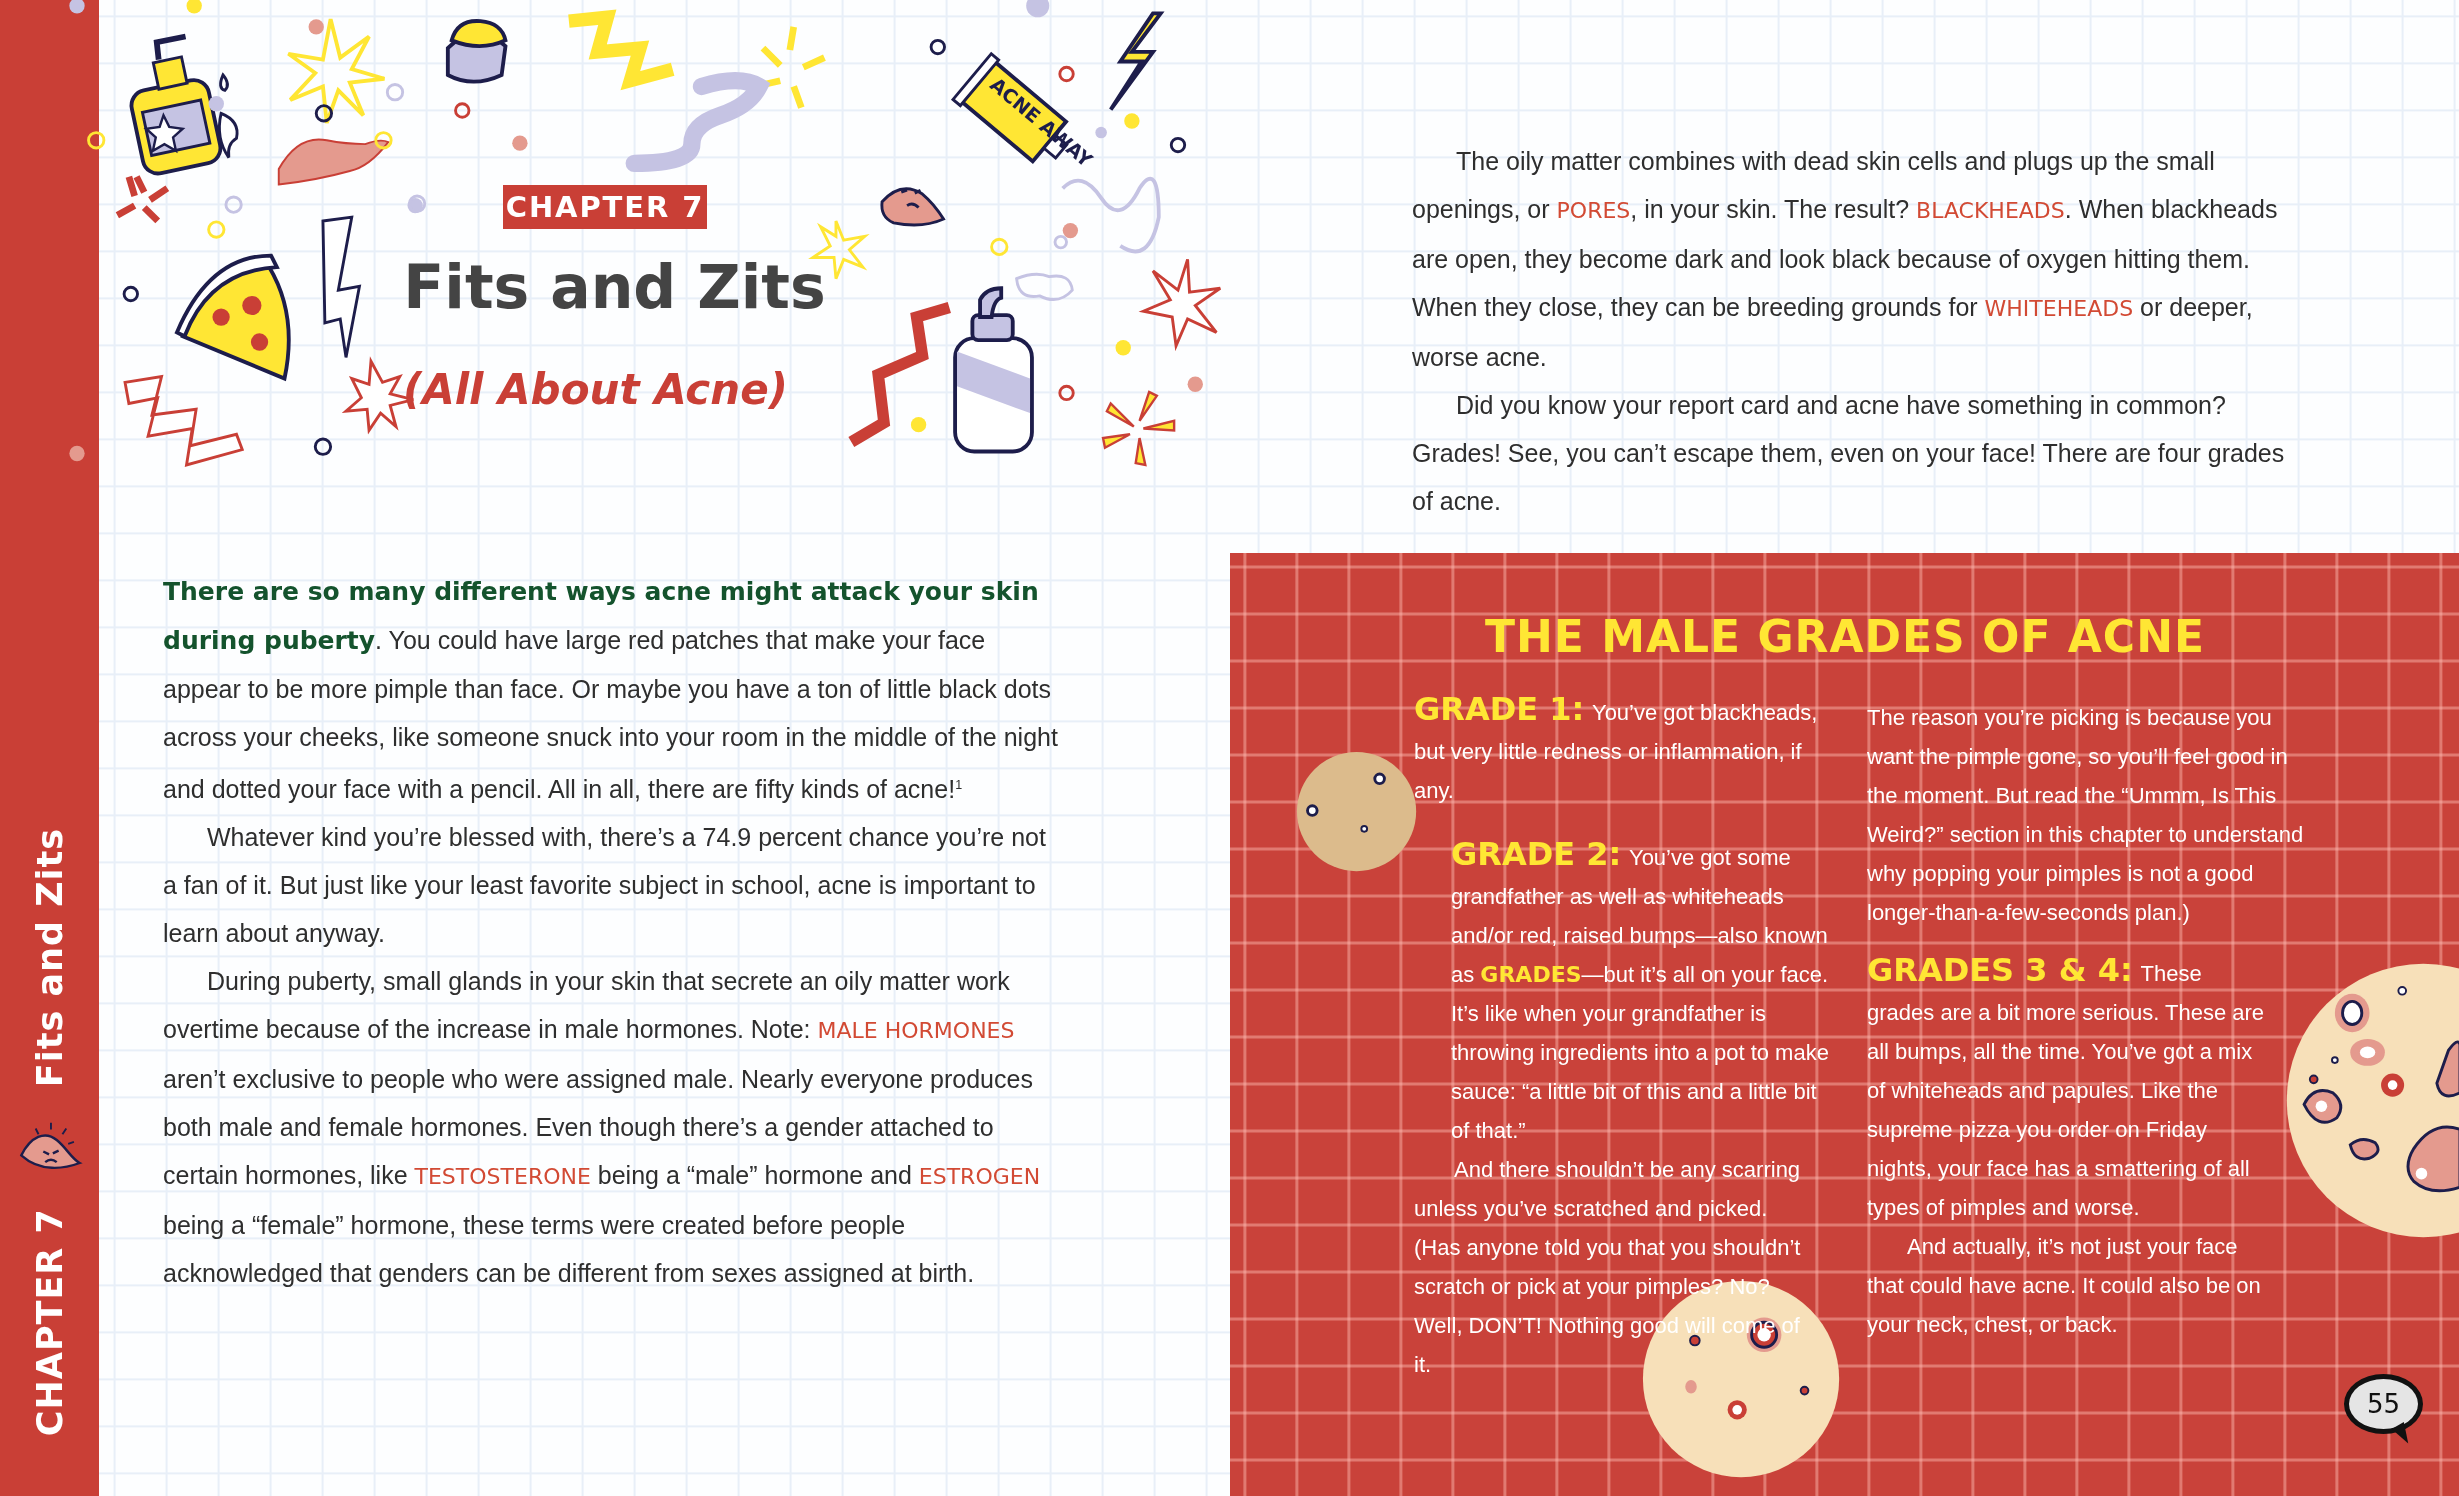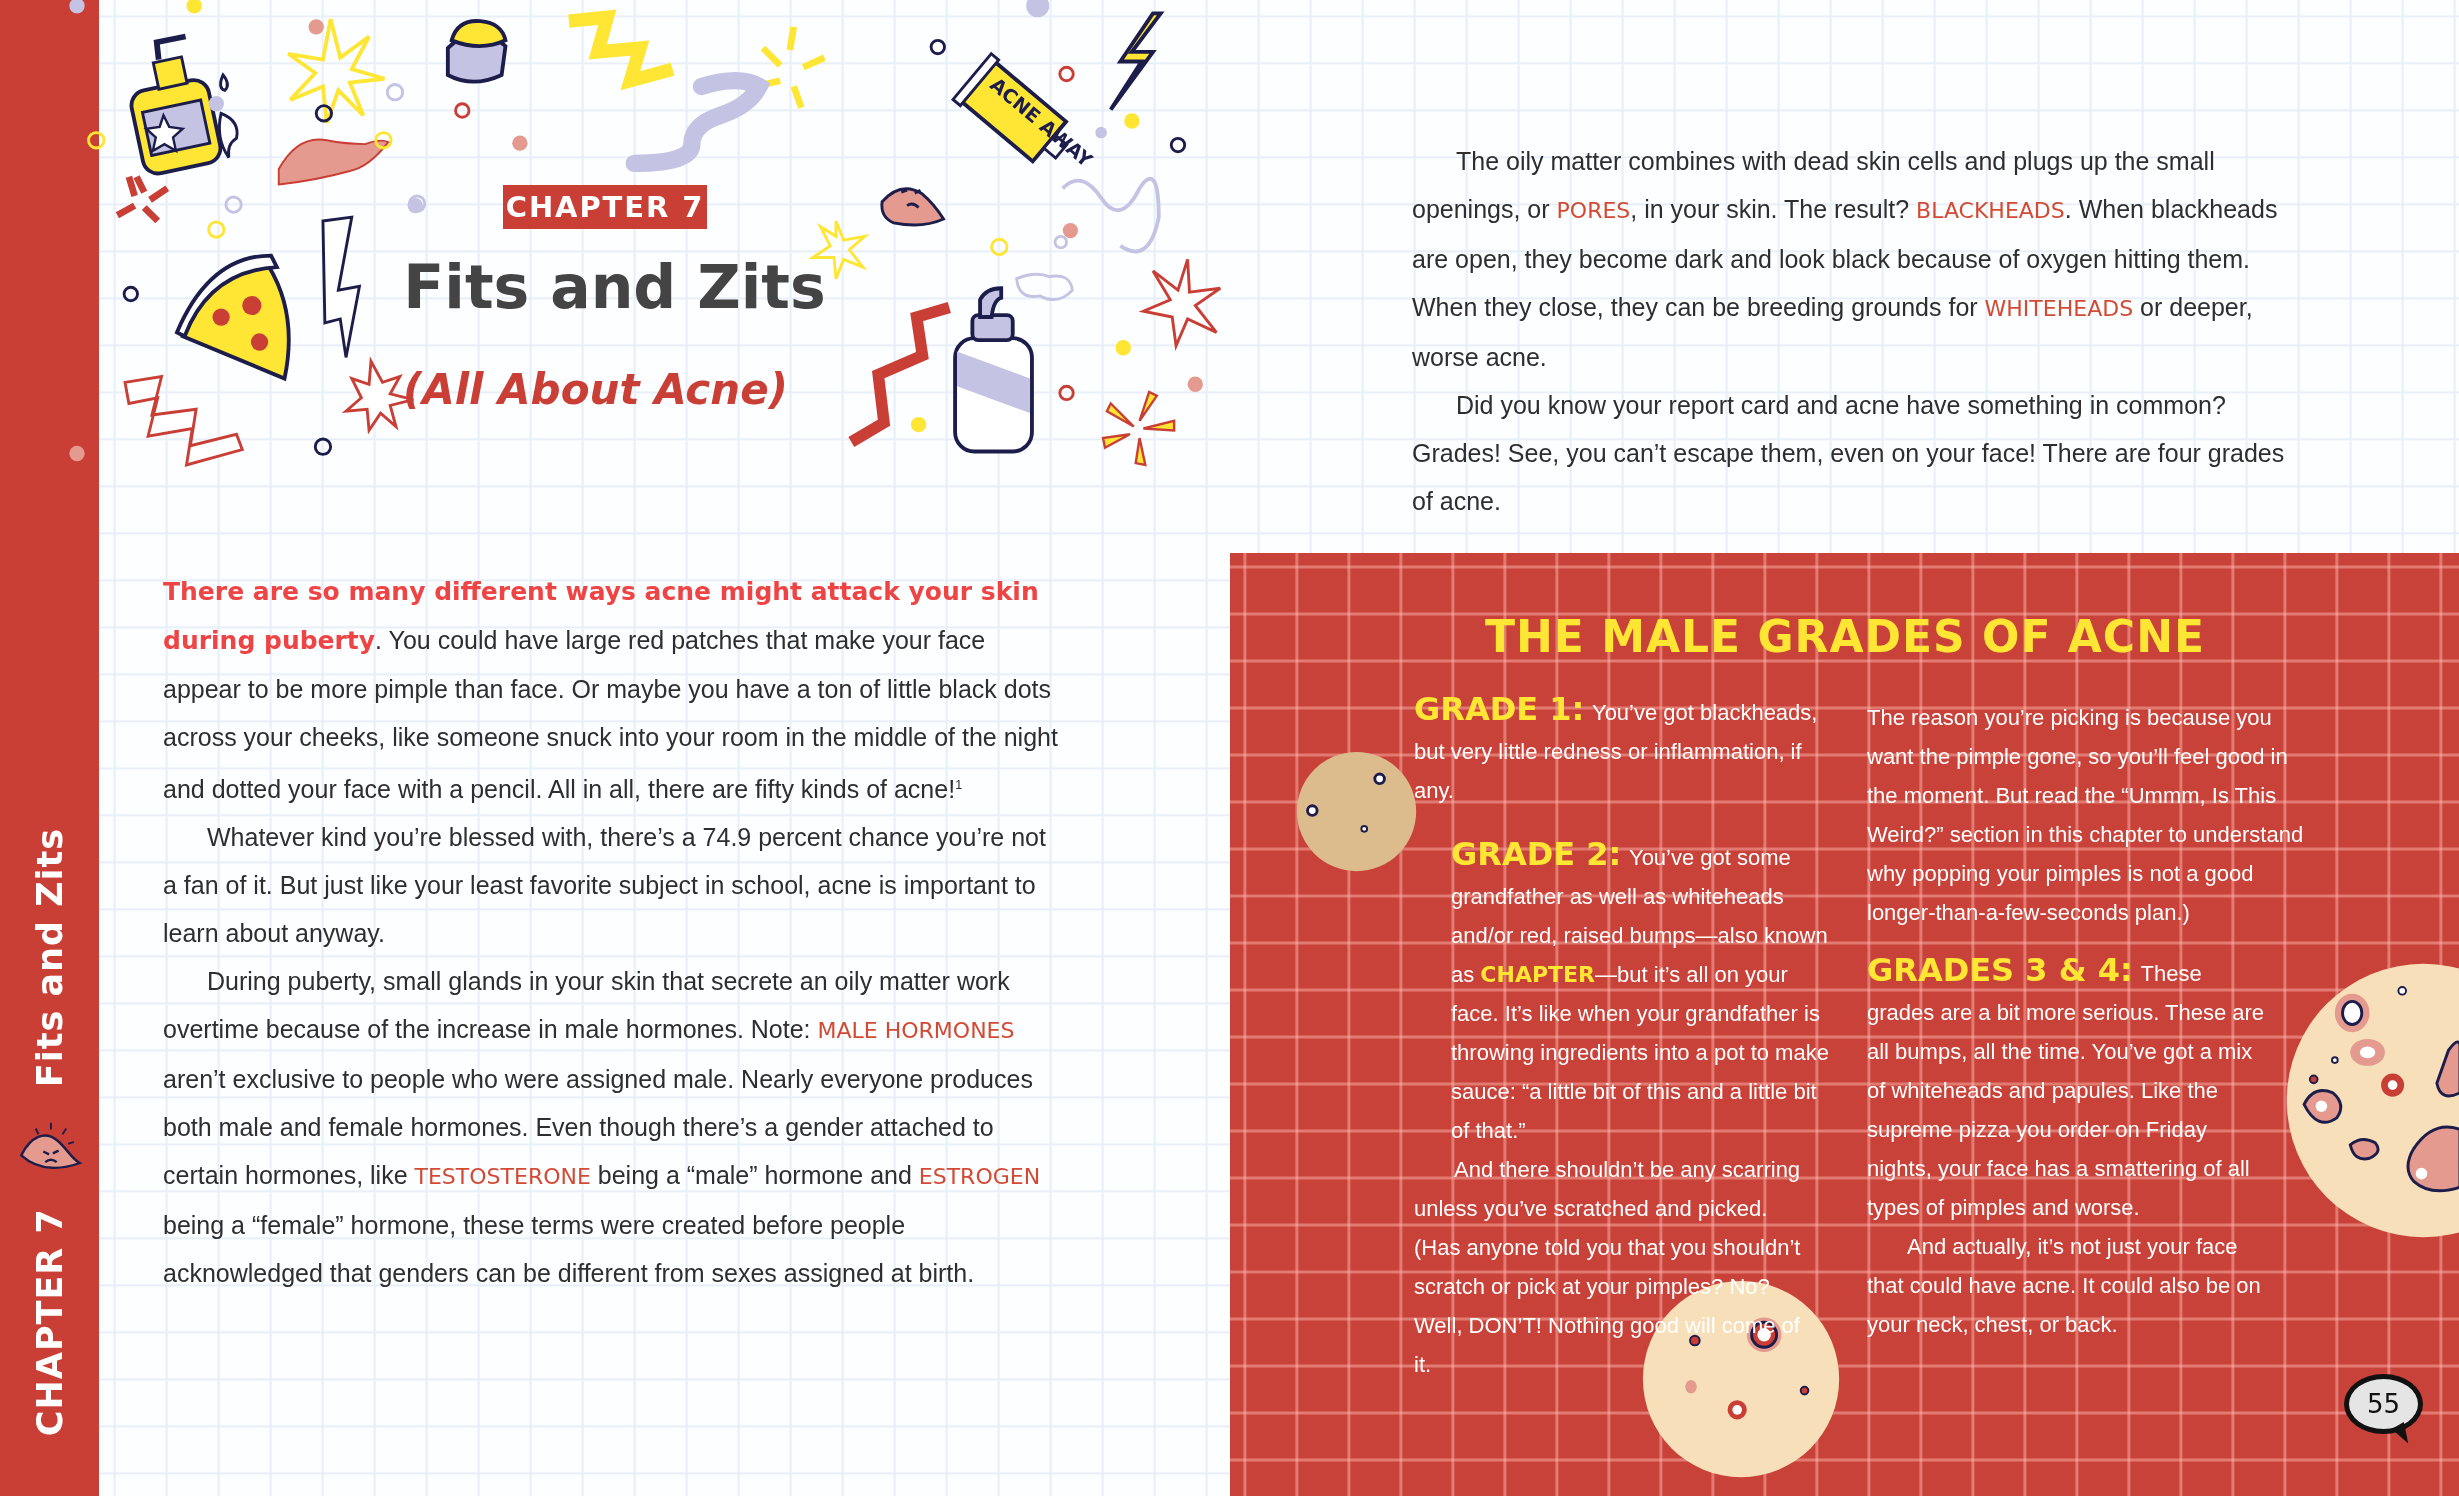--- a/index.html
+++ b/index.html
@@ -39,21 +39,21 @@
     position:absolute; left:403px; top:365px; width:423px; text-align:left;
     font-family:"DejaVu Sans", sans-serif; font-weight:bold; font-size:42px; color:#c93f36;font-style:italic;
   }
   .body-text {
     position:absolute; font-family:"Liberation Sans", sans-serif; font-size:25px;
     line-height:48px; color:#2e2e2e;
   }
   .body-text p { margin:0; }
   .body-text .indent { text-indent:44px; }
   .hl { color:#d24a34; font-weight:normal; text-transform:uppercase; font-family:"DejaVu Sans", sans-serif; font-size:22px;}
-  .lead { color:#ef4444; font-weight:bold; font-family:"DejaVu Sans", sans-serif; font-size:25px; }
+  .lead { color:#14532d; font-weight:bold; font-family:"DejaVu Sans", sans-serif; font-size:25px; }
   #left-col { left:163px; top:567px; width:903px; }
   #right-col { left:1412px; top:137px; width:884px; }
 
   .red-panel {
     position:absolute; left:1230px; top:553px; width:1230px; height:943px;
     background:#c9423a;
     background-image:
       linear-gradient(to right, rgba(255,190,180,0.45) 2.9px, transparent 2.9px),
       linear-gradient(to bottom, rgba(255,190,180,0.45) 2.9px, transparent 2.9px);
     background-size:52px 47px;
@@ -283,21 +283,21 @@
     <path d="M140 196 q20 -30 48 -20 v60 q-30 10 -48 -6 q-12 -14 0 -34z" fill="#e49a8e" stroke="#1d1d4b" stroke-width="3"></path>
     <path d="M176 94 q10 -14 12 -6 v50 q-20 10 -24 -10z" fill="#e49a8e" stroke="#1d1d4b" stroke-width="3"></path>
     <circle cx="148" cy="222" r="6" fill="#fff"></circle>
     <circle cx="36" cy="124" r="4" fill="#c93f36" stroke="#1d1d4b" stroke-width="2"></circle>
     <circle cx="128" cy="32" r="4" fill="#fff" stroke="#1d1d4b" stroke-width="2"></circle>
     <circle cx="58" cy="104" r="3" fill="#fff" stroke="#1d1d4b" stroke-width="2"></circle>
   </svg>
 
   <div class="panel-col" id="panel-col-left">
     <p><span class="grade-label">GRADE 1:</span><span>You’ve got blackheads, but very little redness or inflammation, if any.</span></p>
-    <p style="margin-top:25px;padding-left:37px"><span class="grade-label">GRADE 2:</span><span>You’ve got some grandfather as well as whiteheads and/or red, raised bumps—also known as </span><span class="yl">CHAPTER</span><span>—but it’s all on your face. It’s like when your grandfather is throwing ingredients into a pot to make sauce: “a little bit of this and a little bit of that.”</span></p>
+    <p style="margin-top:25px;padding-left:37px"><span class="grade-label">GRADE 2:</span><span>You’ve got some grandfather as well as whiteheads and/or red, raised bumps—also known as </span><span class="yl">GRADES</span><span>—but it’s all on your face. It’s like when your grandfather is throwing ingredients into a pot to make sauce: “a little bit of this and a little bit of that.”</span></p>
     <p style="text-indent:40px;width:403px">And there shouldn’t be any scarring unless you’ve scratched and picked. (Has anyone told you that you shouldn’t scratch or pick at your pimples? No? Well, DON’T! Nothing good will come of it.</p>
   </div>
 
   <div class="panel-col" id="panel-col-right">
     <p>The reason you’re picking is because you want the pimple gone, so you’ll feel good in the moment. But read the “Ummm, Is This Weird?” section in this chapter to understand why popping your pimples is not a good longer-than-a-few-seconds plan.)</p>
     <p style="margin-top:19px;width:403px"><span class="grade-label">GRADES 3 &amp; 4:</span><span>These grades are a bit more serious. These are all bumps, all the time. You’ve got a mix of whiteheads and papules. Like the supreme pizza you order on Friday nights, your face has a smattering of all types of pimples and worse.</span></p>
     <p style="text-indent:40px;width:403px">And actually, it’s not just your face that could have acne. It could also be on your neck, chest, or back.</p>
   </div>
 </div>
 

